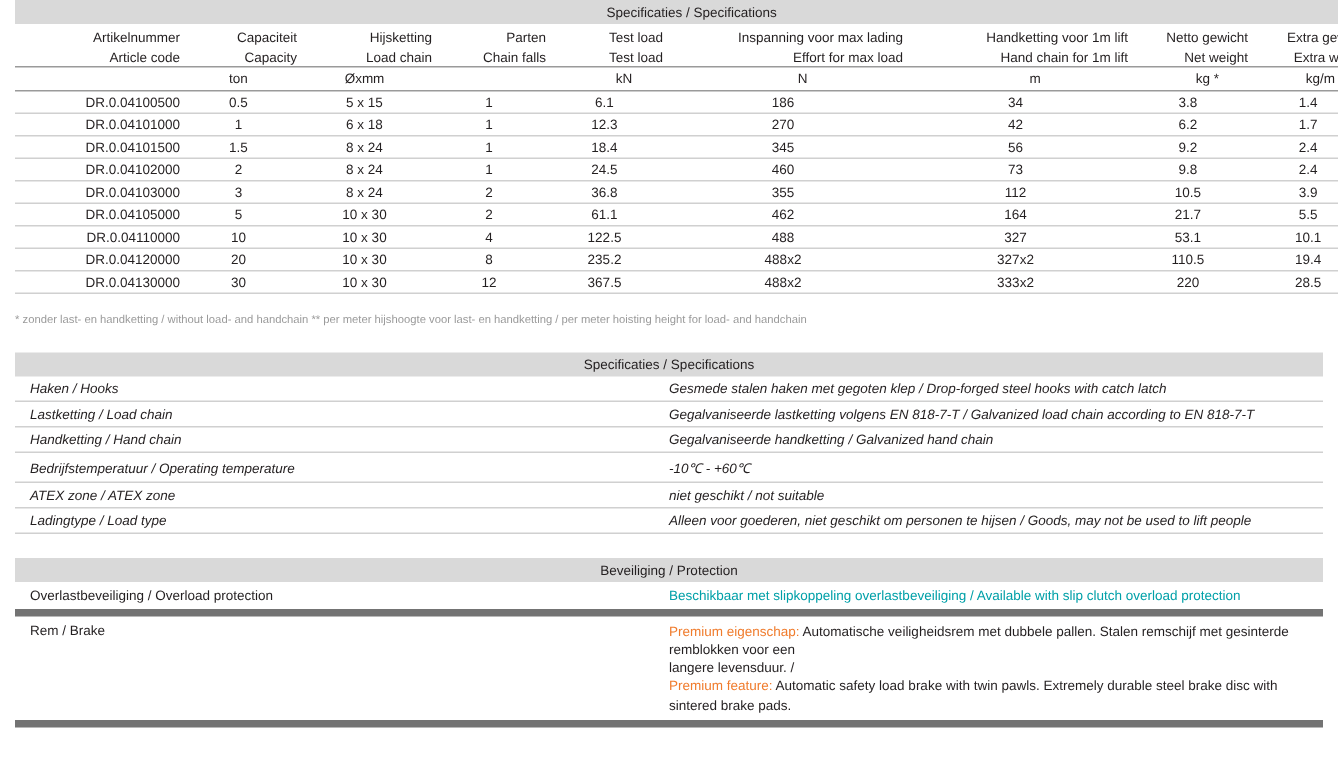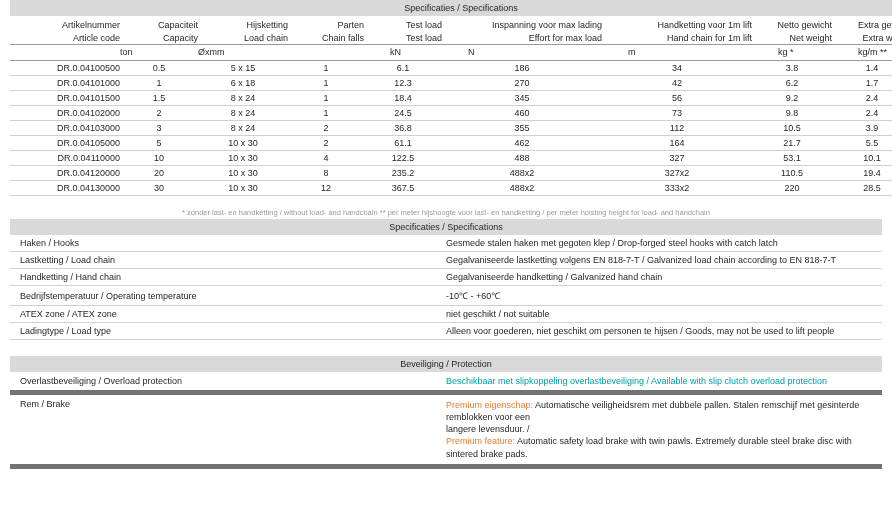--- a/index.html
+++ b/index.html
@@ -51,50 +51,51 @@
     text-align: center;
     padding: 2px 0 2px 0;
     border-bottom: 1px solid #d0d0d0;
     font-size: 9px;
   }
   .data-row td.left {
     text-align: right;
     padding-left: 10px;
   }
   .units-row td {
+    text-align: center;
     padding: 2px 0 3px 0;
     font-size: 9px;
     border-bottom: 1px solid #9a9a9a;
   }
 
   
   #spec-table .colcode { width: 110px; }
   #spec-table .c1 { width: 78px; }
   #spec-table .c2 { width: 90px; }
   #spec-table .c3 { width: 76px; }
   #spec-table .c4 { width: 78px; }
   #spec-table .c5 { width: 160px; }
   #spec-table .c6 { width: 150px; }
   #spec-table .c7 { width: 80px; }
   #spec-table .c8 { width: 80px; }
 
   .unit-cell-left { text-align: left; padding-left: 26px !important; }
 
   .footnote {
-    text-align: center;
     color: #9a9a9a;
     font-size: 7.5px;
-    padding: 12px 0 2px 0;
+    padding: 12px 0 18px 0;
   }
 
   
   .kv-row td {
     padding: 3px 0 3px 0;
     border-bottom: 1px solid #d0d0d0;
     font-size: 9px;
+    font-style: italic;
   }
   .kv-row td.k { padding-left: 10px; width: 290px; }
   .kv-row td.v { padding-left: 0px; }
   .sec-gap { height: 16px; }
 
   
   .prot-row td {
     padding: 4px 0 4px 0;
     border-bottom: 5px solid #737373;
     vertical-align: top;

